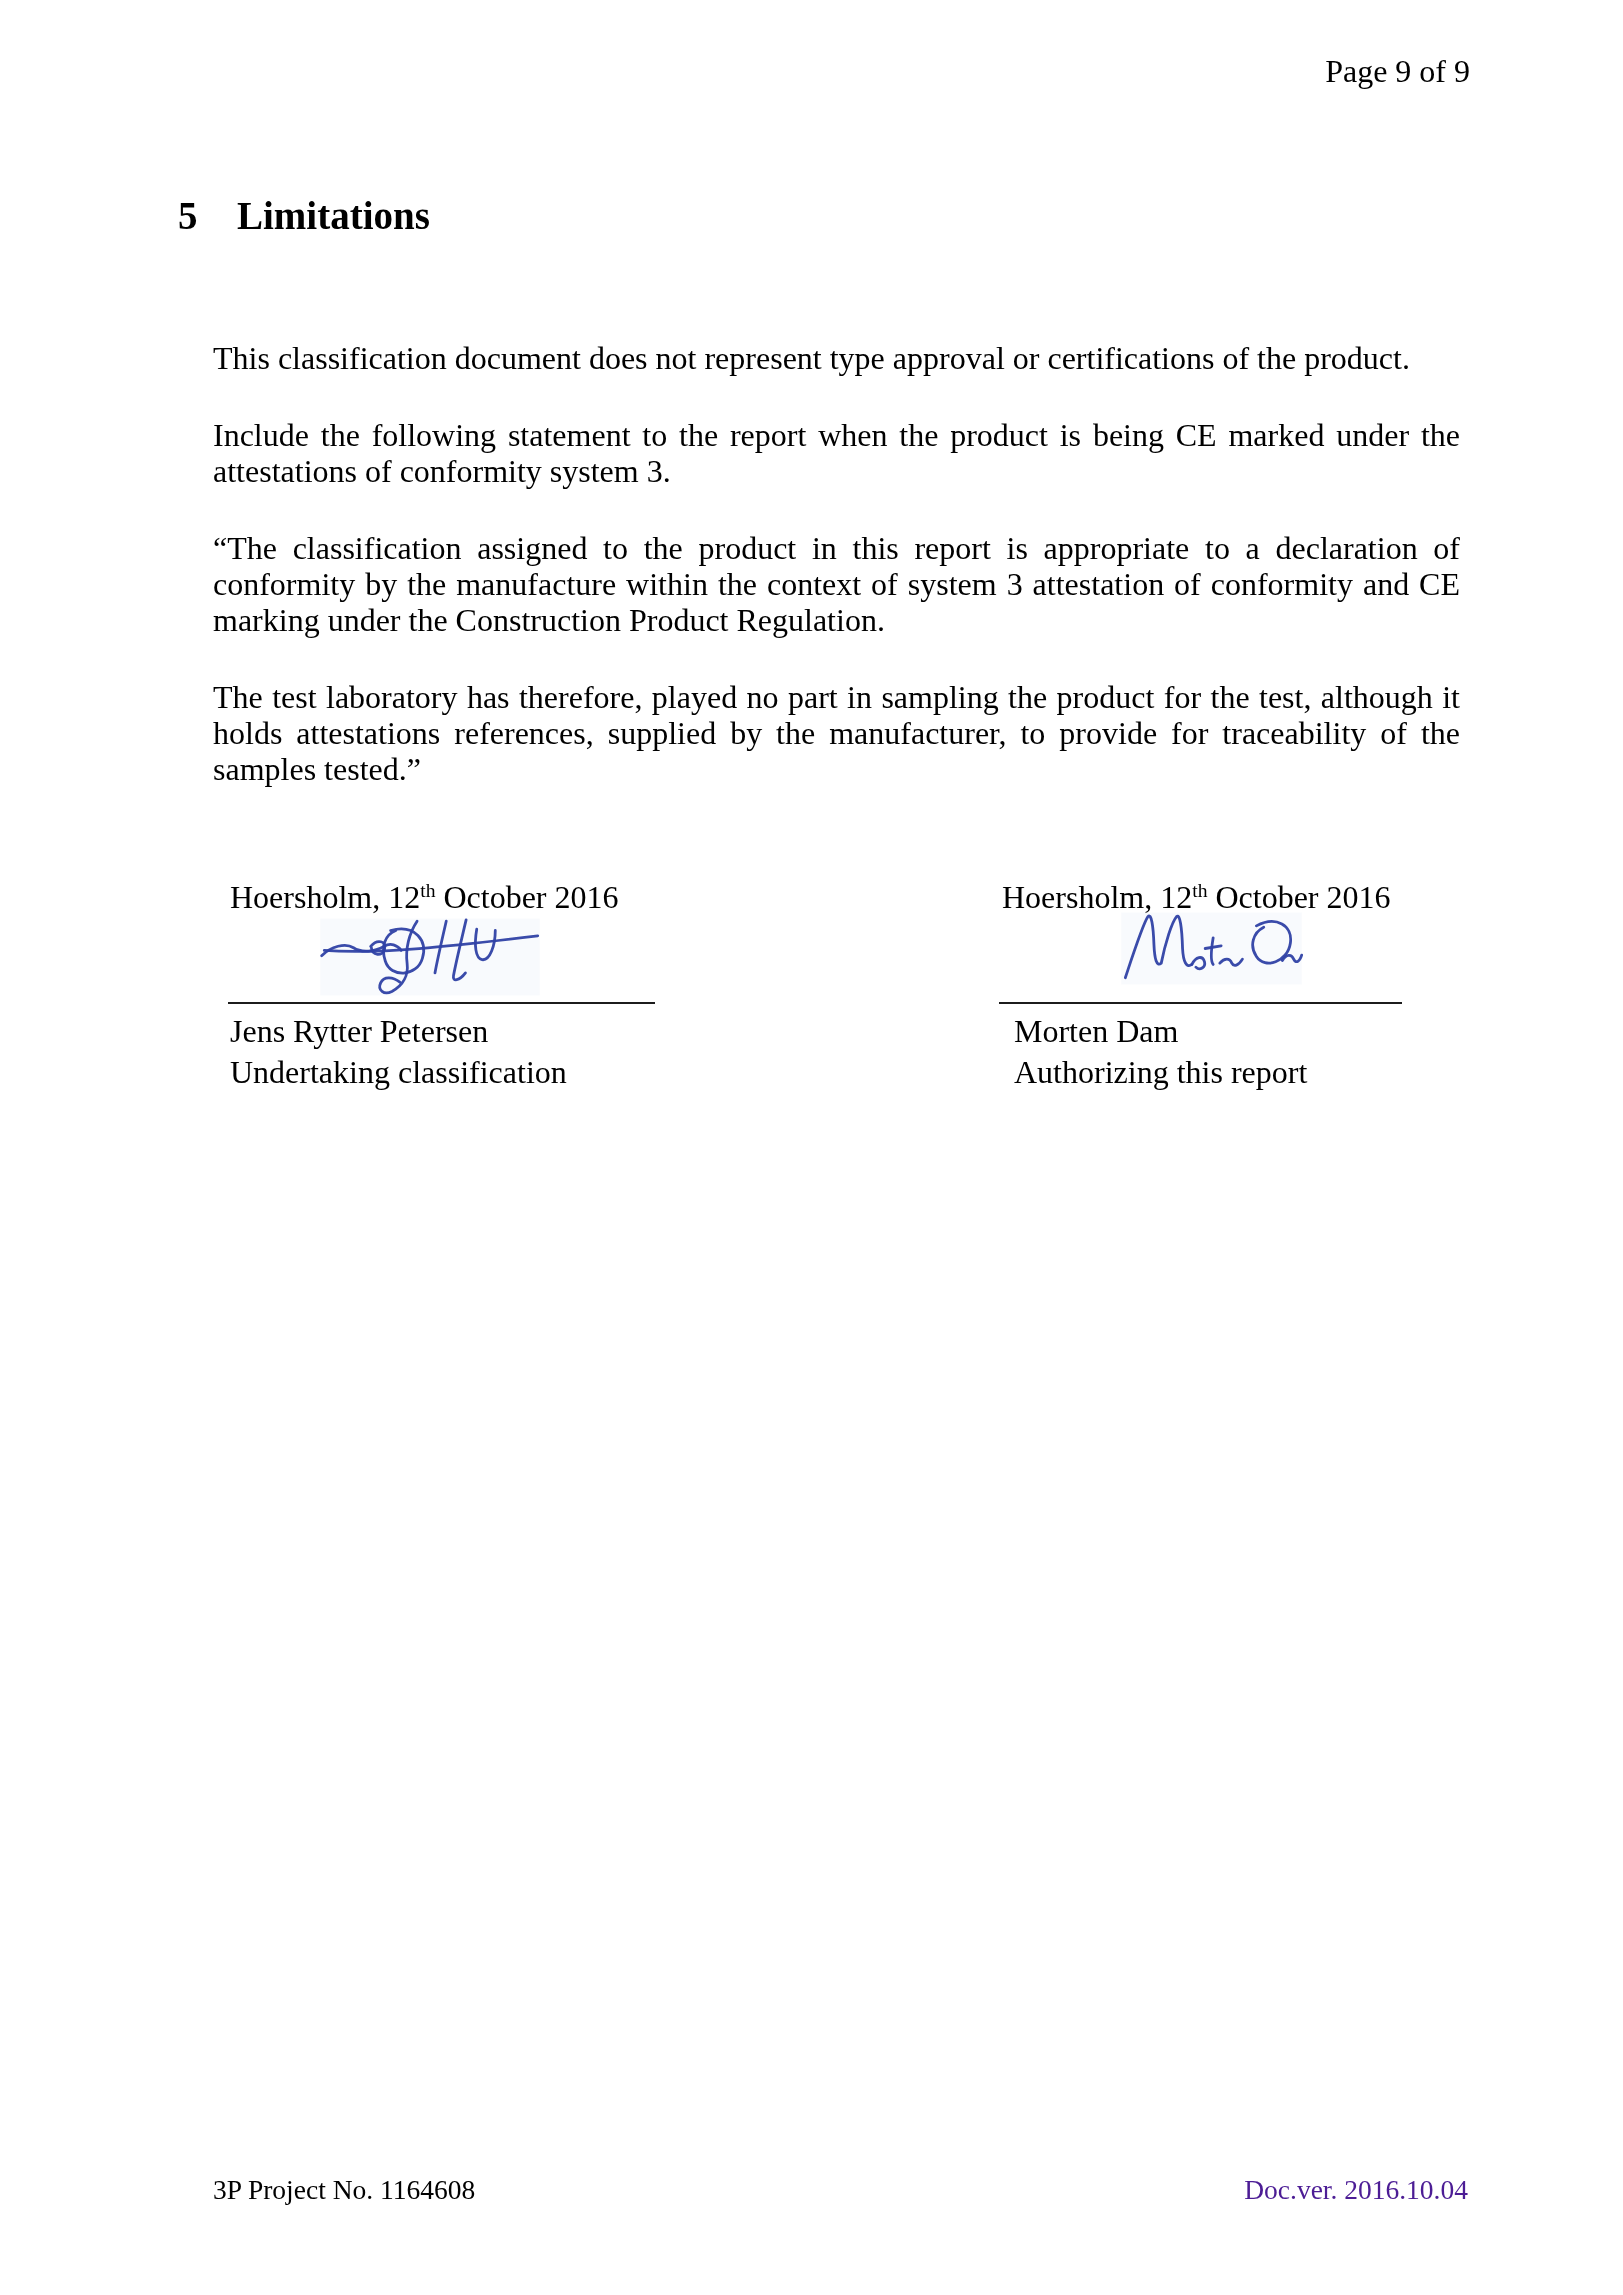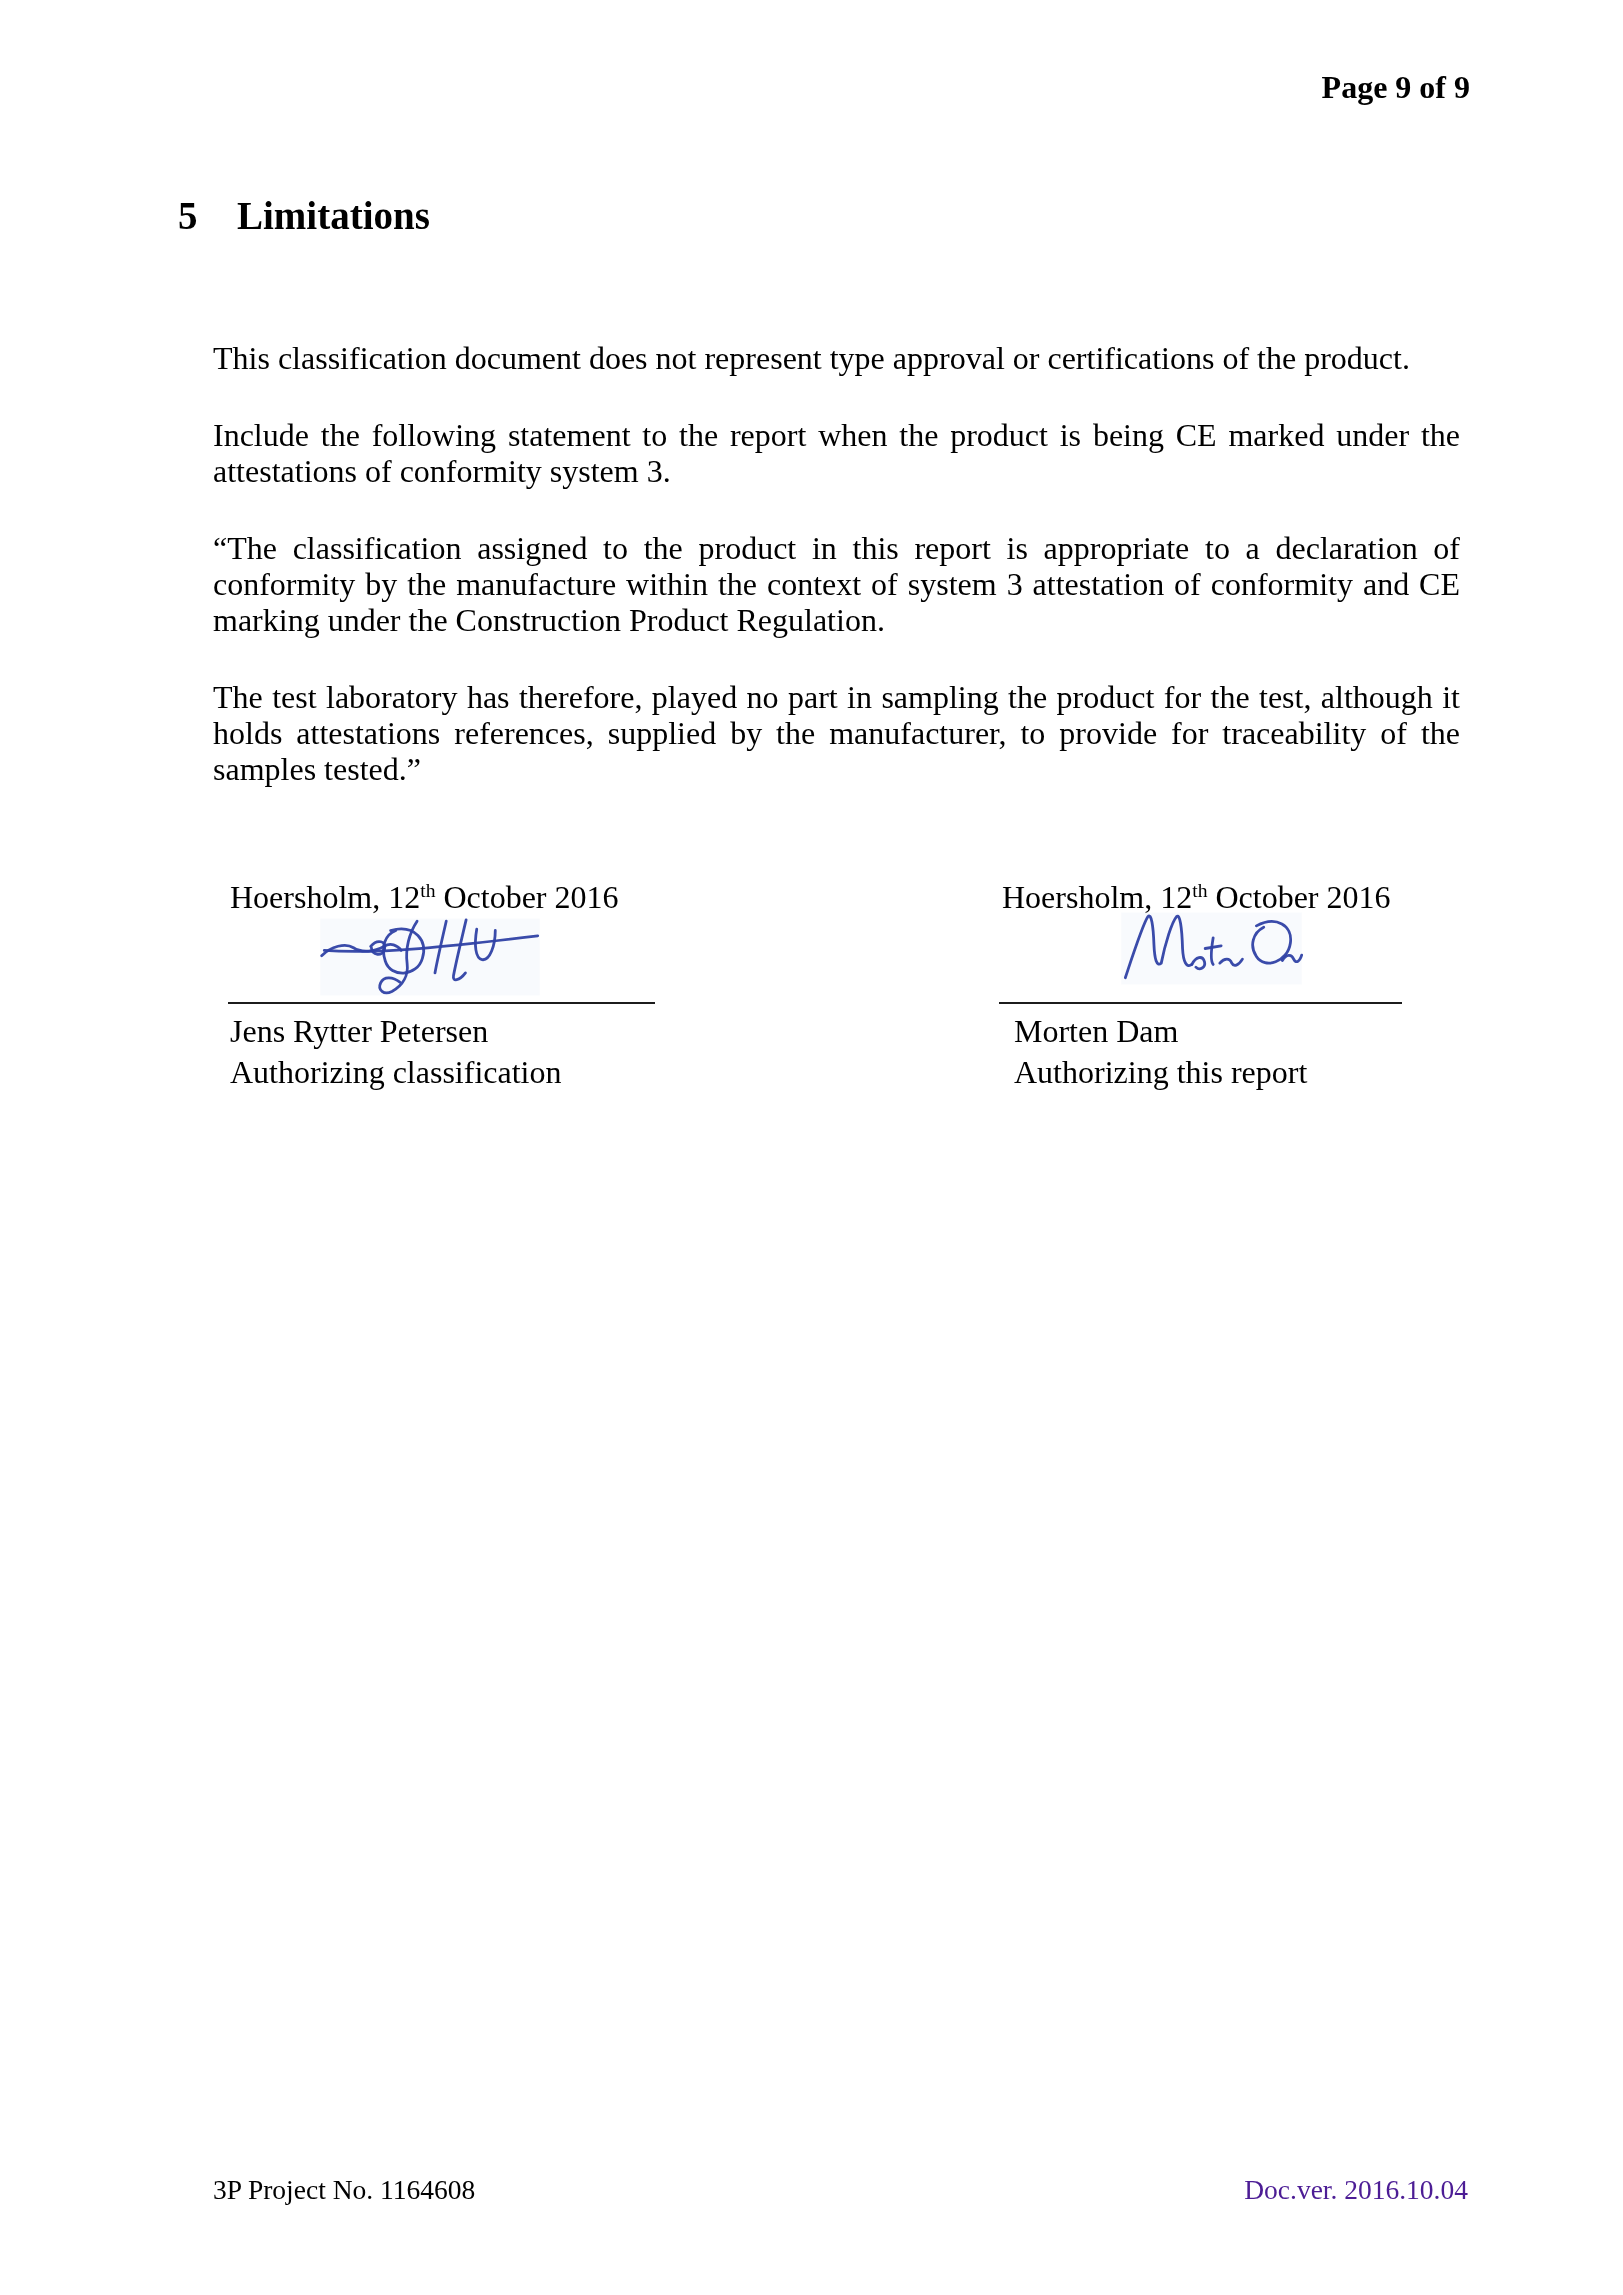--- a/index.html
+++ b/index.html
@@ -11,25 +11,24 @@
     position: relative;
     width: 1623px;
     height: 2295px;
     background: #ffffff;
     font-family: "Liberation Serif", "DejaVu Serif", serif;
     color: #000000;
     overflow: hidden;
   }
   .page-header {
     position: absolute;
-    top: 69px;
+    top: 53px;
     right: 153px;
     font-size: 32px;
     line-height: 36px;
-    font-weight: bold;
   }
   .heading {
     position: absolute;
     top: 194px;
     left: 156px;
     font-size: 39px;
     font-weight: bold;
     line-height: 43px;
     white-space: nowrap;
     margin-left: 22px;
@@ -150,21 +149,21 @@
     <path class="sig-stroke" d="M 108 20 C 146 10, 164 36, 156 62 C 148 90, 108 92, 100 66 C 93 44, 100 26, 116 20"></path>
     <path class="sig-stroke" d="M 192 6 C 186 32, 179 62, 175 84"></path>
     <path class="sig-stroke" d="M 222 4 C 215 34, 207 66, 203 88 C 201 98, 212 96, 221 84"></path>
     <path class="sig-stroke" d="M 238 18 C 234 42, 236 62, 246 64 C 258 66, 266 42, 266 20"></path>
     <path class="sig-stroke" d="M 8 50 C 90 56, 200 44, 330 28"></path>
   </svg>
 
   <div class="sig-line sig-line-left"></div>
 
   <div class="sig-name sig-col-left">Jens Rytter Petersen</div>
-  <div class="sig-role sig-col-left">Authorizing classification</div>
+  <div class="sig-role sig-col-left">Undertaking classification</div>
 
   <div class="date date-right"><span>Hoersholm, 12</span><sup>th</sup><span> October 2016</span></div>
 
   <svg class="sig-image sig-image-right" viewBox="0 0 275 112" xmlns="http://www.w3.org/2000/svg">
     <rect class="sig-bg" x="2" y="2" width="271" height="108"></rect>
     <path class="sig-stroke" d="M 8 100 C 18 70, 34 20, 42 8 C 47 2, 50 22, 51 50 C 52 72, 55 84, 62 78 C 68 48, 78 16, 85 8 C 90 3, 93 24, 94 56 C 95 76, 100 86, 108 80"></path>
     <path class="sig-stroke" d="M 108 80 C 114 68, 124 66, 127 76 C 129 84, 120 90, 114 84"></path>
     <path class="sig-stroke" d="M 140 40 C 137 58, 135 74, 140 80"></path>
     <path class="sig-stroke" d="M 128 56 L 152 52"></path>
     <path class="sig-stroke" d="M 150 78 C 157 70, 165 70, 168 78 C 171 84, 178 82, 184 72"></path>

